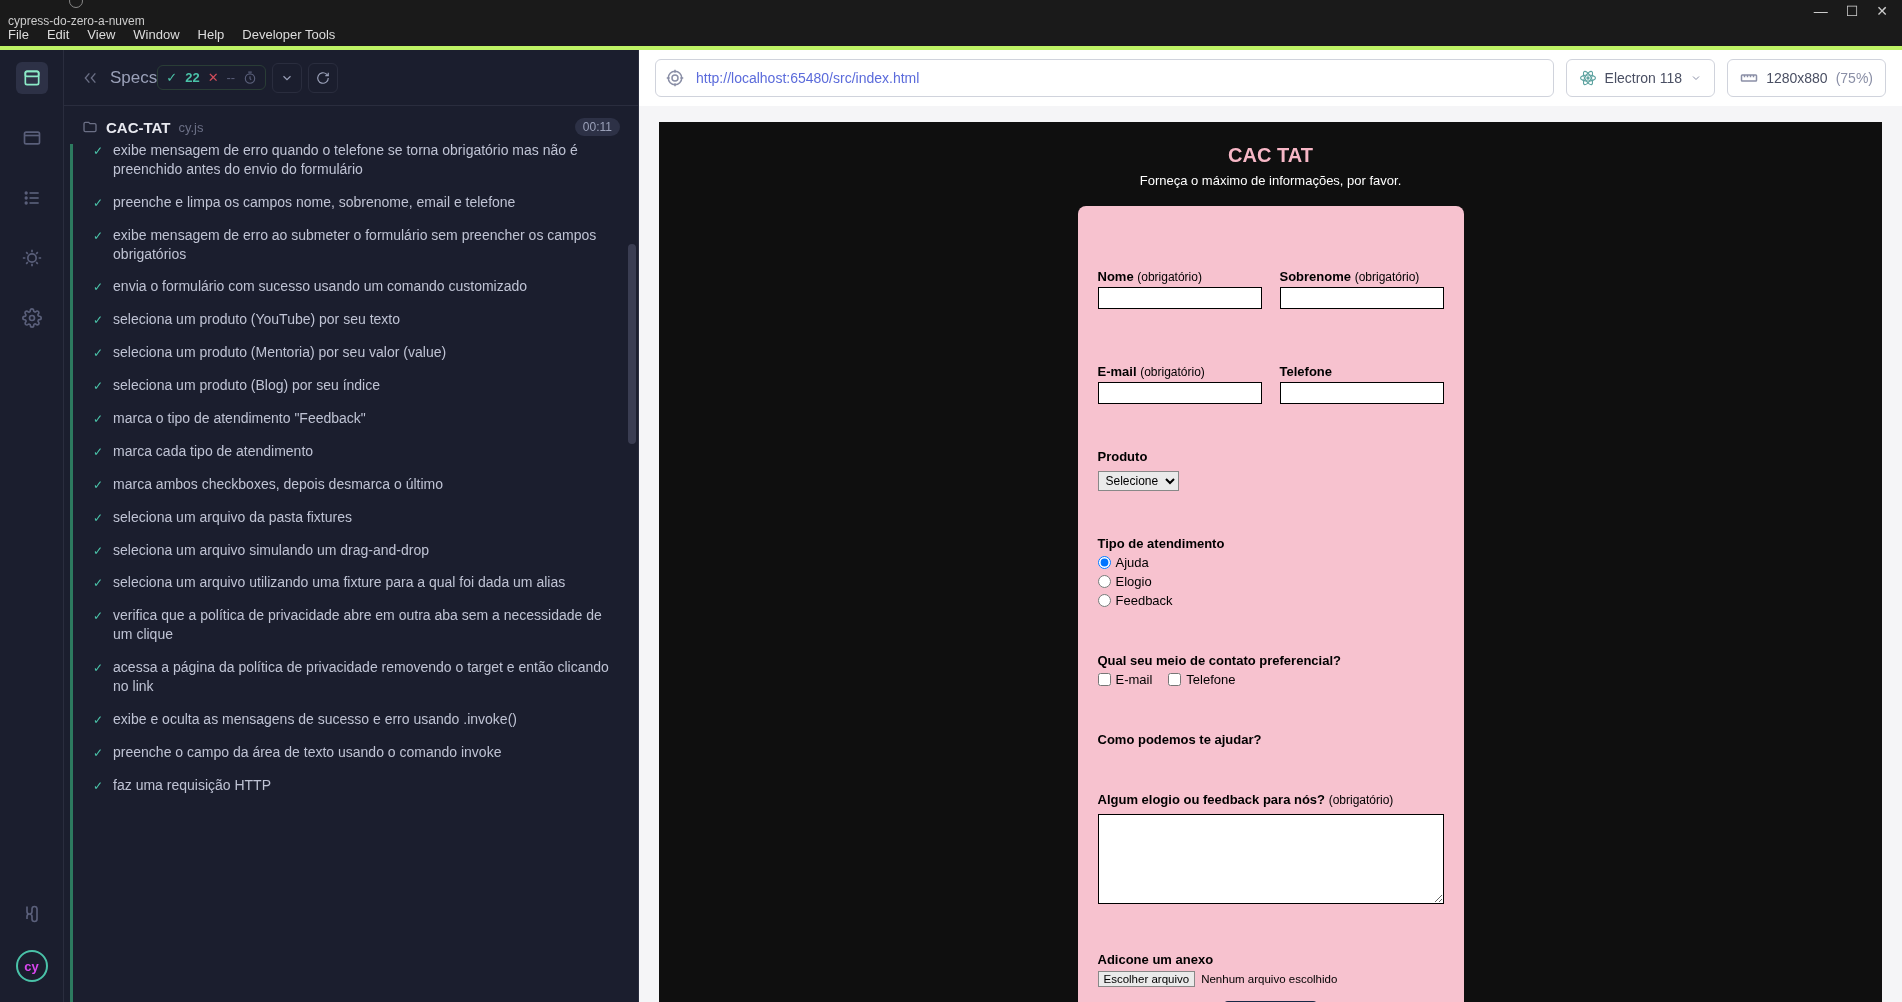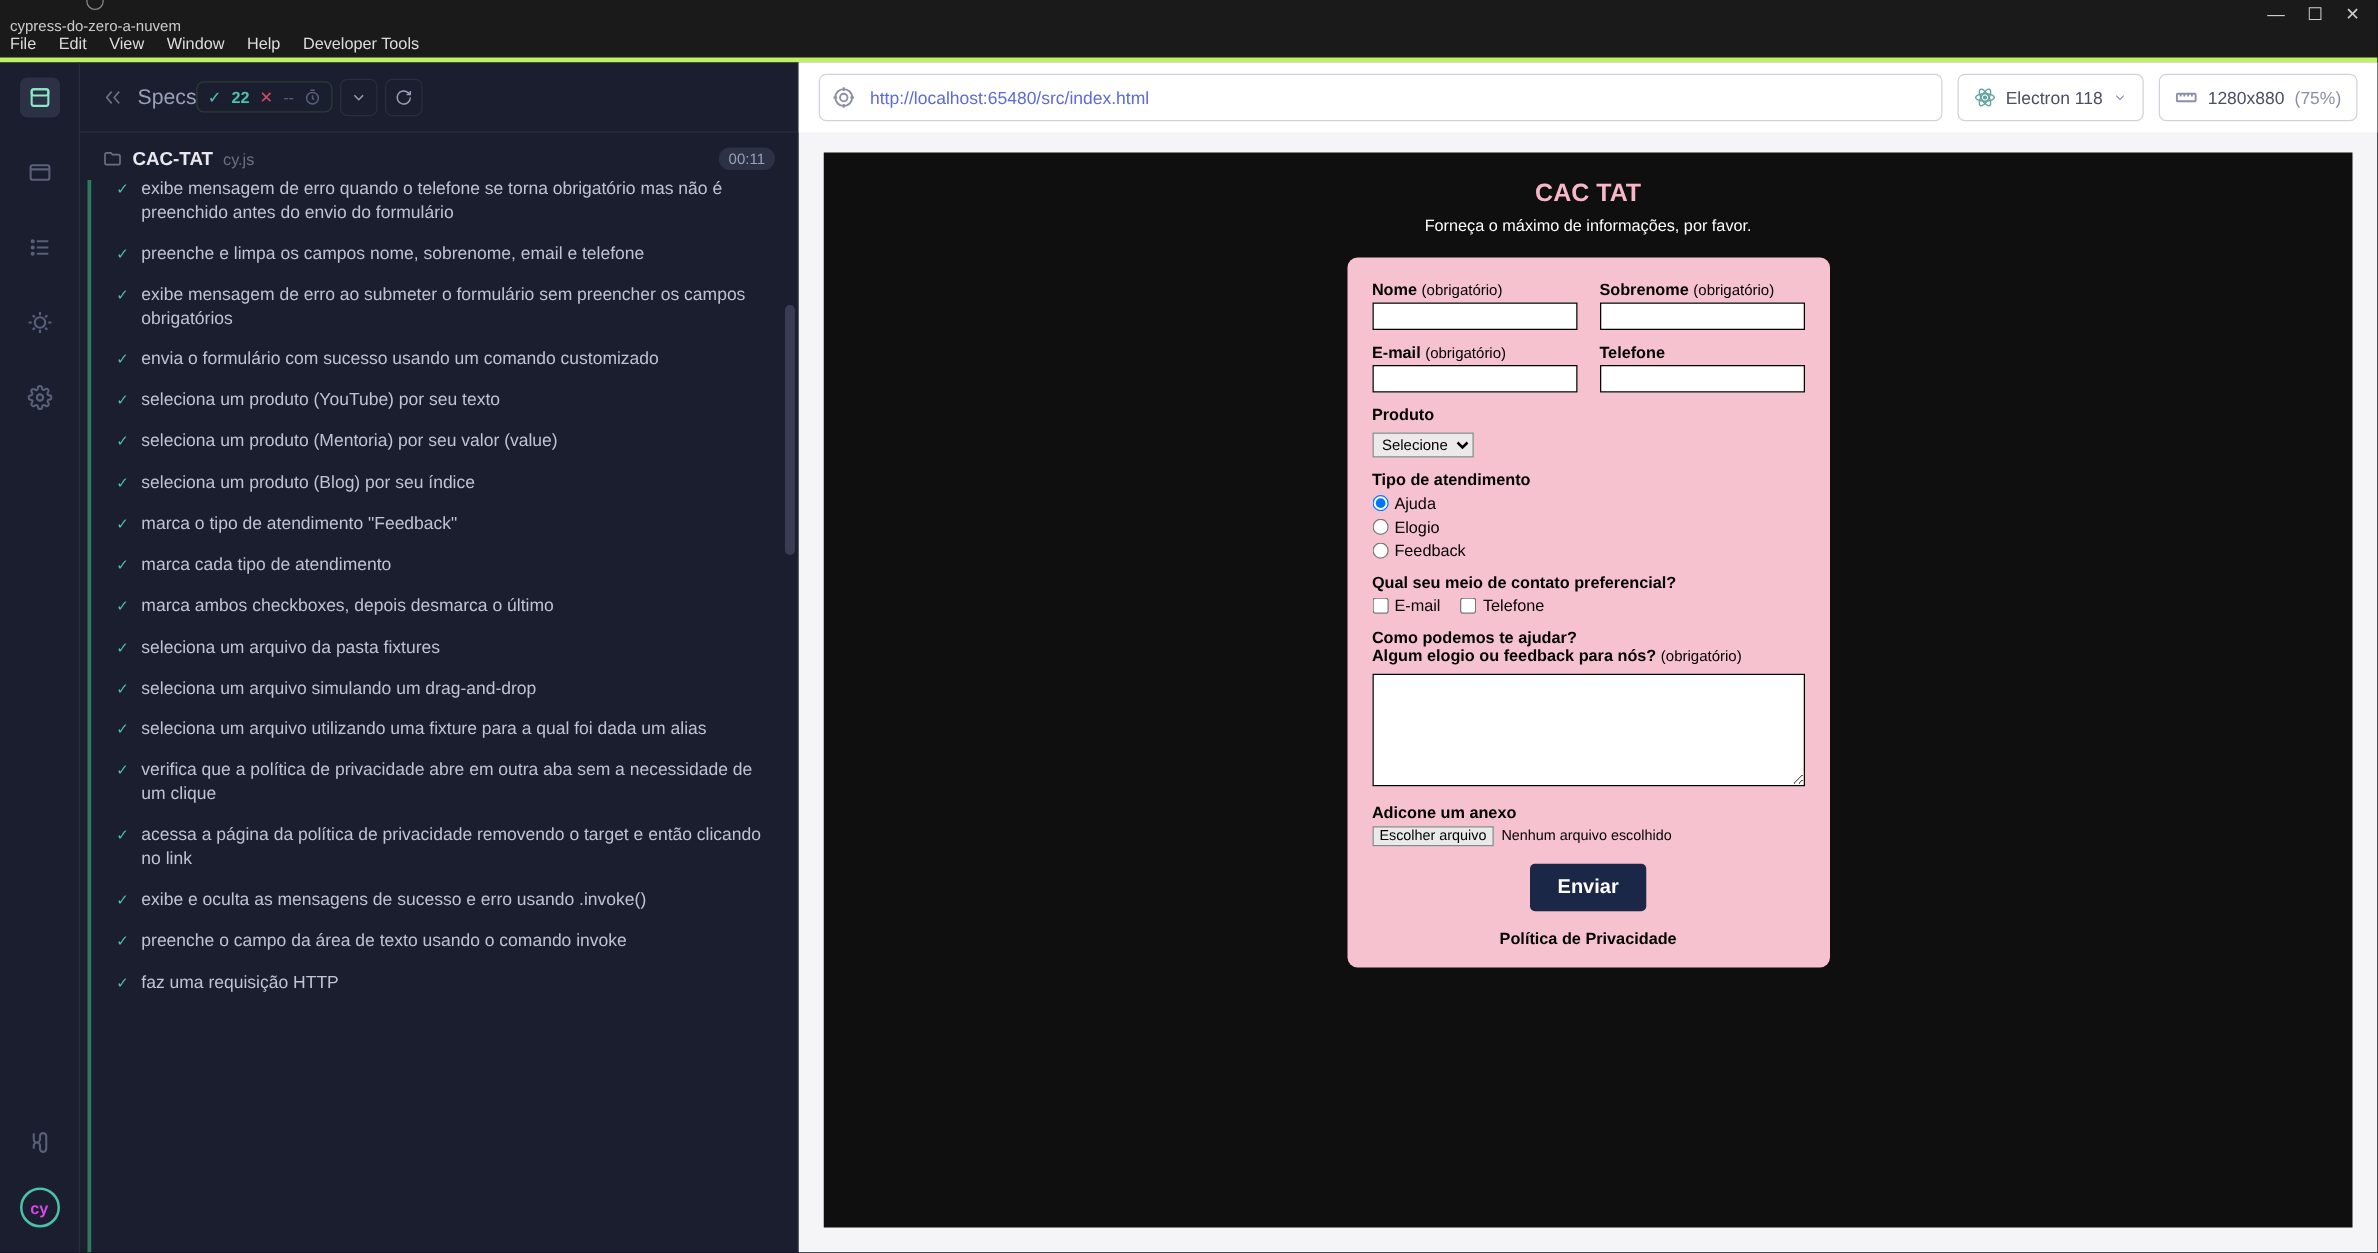--- a/index.html
+++ b/index.html
@@ -259,21 +259,21 @@
     width: 386px;
     margin: 0 auto;
     border-radius: 8px;
     padding: 18px 20px 16px 20px;
     color: #000;
     text-align: left;
     font-size: 13px;
   }
   .form-row { display: flex; gap: 18px; margin-bottom: 10px; }
   .form-col { flex: 1; }
-  .form-label { font-weight: bold; font-size: 13px; margin-bottom: 3px; display: block; }
+  .form-label { font-weight: bold; font-size: 13px; margin-bottom: 3px; display: block; margin-top: 45px; }
   .form-label .req { font-weight: normal; font-size: 12px; }
   .form-input {
     width: 100%;
     height: 22px;
     border: 1px solid #000;
     background: #fff;
   }
   .form-select {
     border: 1px solid #888;
     background: #eaeaea;

